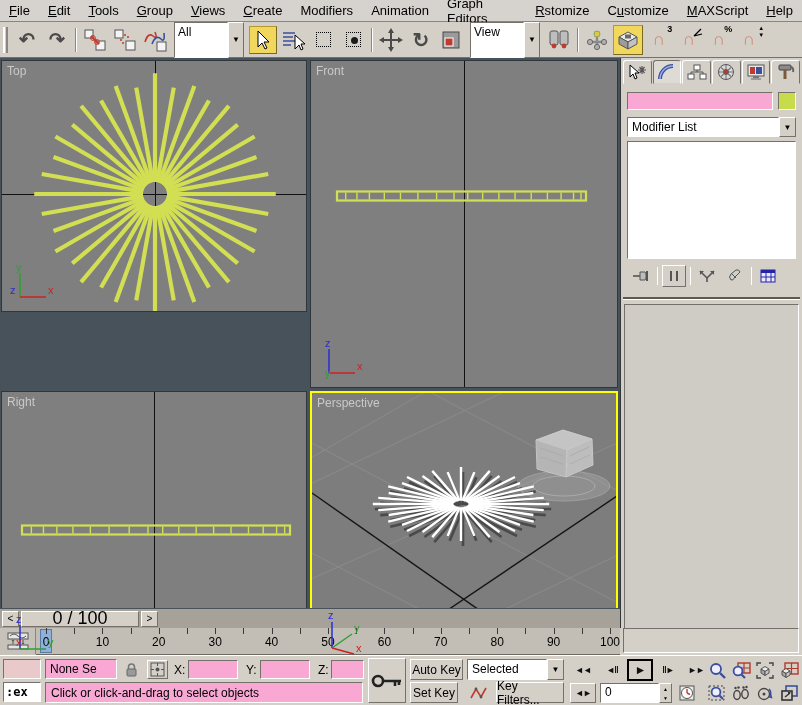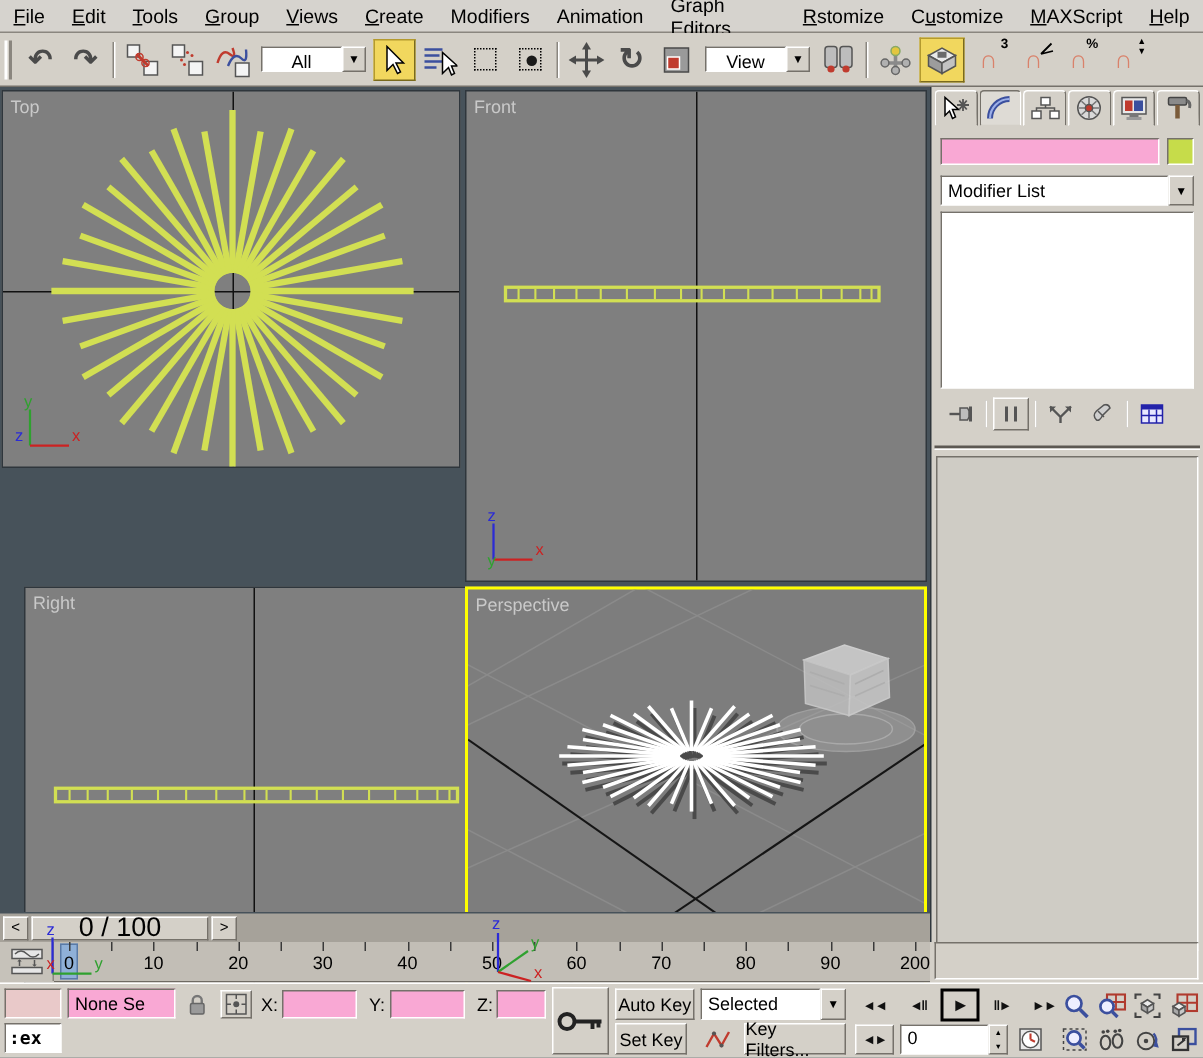--- a/index.html
+++ b/index.html
@@ -19,35 +19,35 @@
   #menubar { position:absolute; left:0; top:0; width:802px; height:22px; background:#d6d3ce;
              border-bottom:1px solid #8a867f; display:flex; align-items:center; font-size:13px; color:#000; }
   .menu-item { padding:2px 9px; }
   .menu-item .u { text-decoration:underline; }
 
   
   #toolbar { position:absolute; left:0; top:22px; width:802px; height:36px; background:#d4d0c8;
              border-bottom:1px solid #75716a; display:flex; align-items:center; padding-left:2px; }
   .grip { width:5px; height:26px; border-left:2px solid #fff; border-right:2px solid #8a867f; margin:0 4px 0 1px; }
   .tbtn { width:28px; height:28px; margin:0 1px; }
-  .dd { height:17px; display:flex; align-items:stretch; margin:12px 4px;text-align:center; }
+  .dd { height:36px; display:flex; align-items:stretch; margin:12px 4px; }
   .dd .dd-text { background:#fff; border:1px solid; border-color:#75716a #fff #fff #75716a; width:54px;
                  font-size:12px; padding:2px 3px; color:#000; }
   .dd .dd-btn { width:16px; font-size:8px; color:#000; }
   .dotted-sq { width:15px; height:15px; border:1px dotted #000; position:relative; }
   .dotted-sq .dot { position:absolute; right:2px; top:4px; width:7px; height:7px; border-radius:50%; background:#1a1a1a; }
   .mag { position:relative; color:#d9826b; font-weight:bold; font-size:17px; line-height:1; }
   .mag .sup { position:absolute; right:-7px; top:-6px; font-size:9px; color:#000; font-weight:bold; }
 
   
   #vpzone { position:absolute; left:0; top:58px; width:620px; height:550px; background:#47525a; }
   .vp { position:absolute; background:#7f7f7f; border:1px solid #2f363c; overflow:hidden; }
   #vp-top   { left:1px;  top:2px;   width:306px; height:252px; }
   #vp-front { left:310px; top:2px;  width:308px; height:328px; }
-  #vp-right { left:16px;  top:333px; width:306px; height:273px; }
+  #vp-right { left:1px;  top:333px; width:306px; height:273px; }
   #vp-persp { left:310px; top:333px; width:308px; height:273px; border:2px solid #ffff00; background:#7d7d7d; }
   .vp-label { position:absolute; left:5px; top:3px; font-size:12px; color:#c9c9c9; z-index:5; }
   .xline { position:absolute; background:#111; }
   .tripod { position:absolute; left:6px; bottom:6px; z-index:4; }
   .tripod text { font-size:11px; font-family:"Liberation Sans",sans-serif; }
 
   
   #cmdpanel { position:absolute; left:620px; top:58px; width:182px; height:570px; background:#d4d0c8;
               border-left:1px solid #2f363c; }
   #cmd-tabs { display:flex; height:26px; padding:2px 2px 0 2px; gap:1px; }
@@ -643,21 +643,21 @@
         <div class="tick" style="left: 404.8px;"></div>
         <div class="tick-label" style="left: 404.8px; text-align: right;">70</div>
         <div class="tick" style="left: 433px;"></div>
         <div class="tick" style="left: 461.2px;"></div>
         <div class="tick-label" style="left: 461.2px;">80</div>
         <div class="tick" style="left: 489.4px;"></div>
         <div class="tick" style="left: 517.6px;"></div>
         <div class="tick-label" style="left: 517.6px;">90</div>
         <div class="tick" style="left: 545.8px;"></div>
         <div class="tick" style="left: 574px;"></div>
-        <div class="tick-label" style="left: 574px;">200</div>
+        <div class="tick-label" style="left: 574px;">100</div>
       </div>
   </div>
   <div id="tr-right"></div>
 
   <div id="statusbar">
     <div class="sb" id="listener-pink"></div>
     <div class="sb" id="listener-white">
         <span>:ex</span>
       </div>
     <div class="sb sunken" id="sel-status">
@@ -675,20 +675,23 @@
           <circle cx="7.5" cy="7.5" r="2" fill="#555"></circle>
           <path d="M7.5 1 V4 M7.5 11 V14 M1 7.5 H4 M11 7.5 H14" stroke="#555"></path>
         </svg>
     </div>
     <span class="sb axis-label" style="left:174px">X:</span>
     <div class="sb sunken axis-field" style="left:188px"></div>
     <span class="sb axis-label" style="left:246px">Y:</span>
     <div class="sb sunken axis-field" style="left:260px"></div>
     <span class="sb axis-label" style="left:318px">Z:</span>
     <div class="sb sunken axis-field" style="left:331px;width:33px"></div>
+    <div class="sb sunken" id="prompt">
+        <span>Click or click-and-drag to select objects</span>
+      </div>
     <div class="sb btn raised" id="key-btn">
       <svg width="32" height="22">
           <circle cx="7" cy="11" r="5" stroke="#222" stroke-width="2.6" fill="none"></circle>
           <path d="M12 11 H30 M24 11 V16 M28 11 V15" stroke="#222" stroke-width="2.6"></path>
         </svg>
     </div>
     <div class="sb btn raised" id="autokey-btn">
         <span>Auto Key</span>
       </div>
     <div class="sb btn raised" id="setkey-btn">

